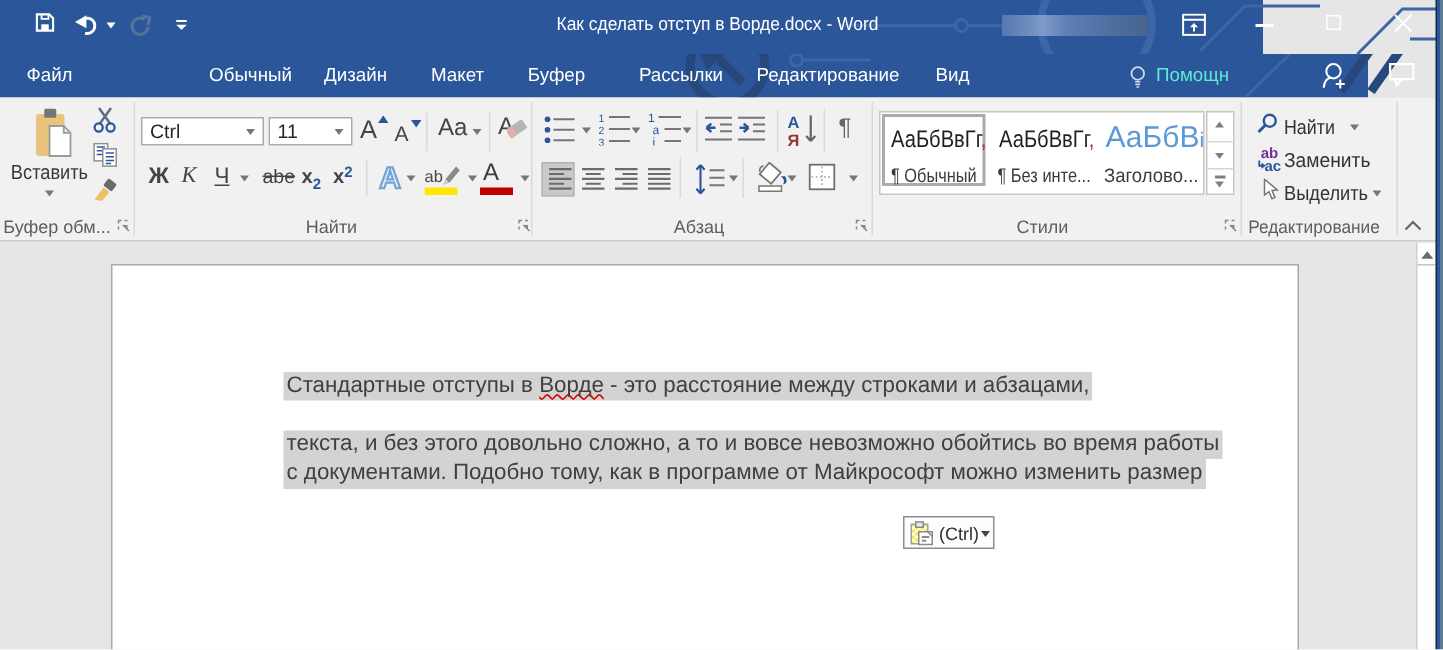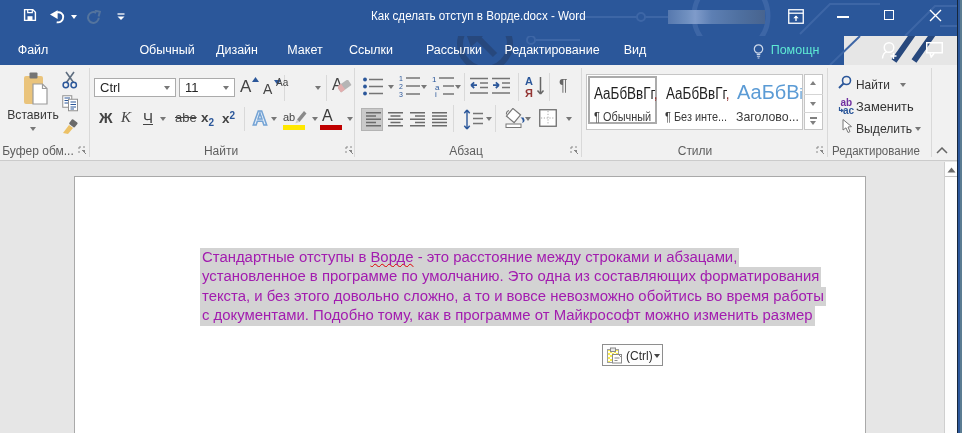--- a/index.html
+++ b/index.html
@@ -1,40 +1,40 @@
 <!DOCTYPE html>
 <html><head>
 <meta charset="utf-8">
 <style>
 * { margin:0; padding:0; box-sizing:border-box; }
 html,body { width:962px; height:433px; overflow:hidden; font-family:"Liberation Sans", sans-serif; }
 .win { position:relative; width:962px; height:433px; background:#e6e6e6; }
 .abs { position:absolute; }
 
 
-.titlebar { position:absolute; left:0; top:0; width:962px; height:36px; background:#2b579a; }
-.tabrow { position:absolute; left:0; top:36px; width:844px; height:29px; background:#2b579a; }
+.titlebar { position:absolute; left:0; top:0; width:842px; height:36px; background:#2b579a; }
+.tabrow { position:absolute; left:0; top:36px; width:912px; height:29px; background:#2b579a; }
 .title-text { position:absolute; top:9px; left:371px; color:#fff; font-size:12.5px; white-space:nowrap; transform:scaleX(0.93); transform-origin:0 0; }
 .nameblur { position:absolute; left:668px; top:10px; width:97px; height:14px; background:linear-gradient(90deg,#5678ae 0%,#7090c0 20%,#7f9bca 28%,#5d7fb3 45%,#4e6f9f 75%,#48648f 100%); }
 .tab { position:absolute; top:0; height:29px; line-height:29px; color:#fff; font-size:12.5px; transform:translateX(-50%); white-space:nowrap; }
 .tab.active { background:#fff; color:#2b579a; transform:none; text-align:center; }
 
 
 .ribbon { position:absolute; left:0; top:65px; width:962px; height:96px; background:#f1f1f1; border-bottom:1px solid #cbcbcb; }
 .gsep { position:absolute; top:3px; height:89px; width:1px; background:#d9d9d9; }
 .glabel { position:absolute; top:79px; height:14px; font-size:12px; color:#5e5e5e; white-space:nowrap; transform:translateX(-50%); }
 .combo { position:absolute; background:#fff; border:1px solid #ababab; font-size:13px; color:#262626; }
 .combo .cv { position:absolute; left:5px; top:1px; }
 .dd { position:absolute; width:0; height:0; border-left:3.5px solid transparent; border-right:3.5px solid transparent; border-top:4px solid #777; }
 .icn { position:absolute; }
 
 
 .doc { position:absolute; left:0; top:162px; width:957px; height:271px; background:#e6e6e6; }
 .page { position:absolute; left:74px; top:14px; width:792px; height:300px; background:#fff; border:1px solid #a9a9a9; border-bottom:none; }
-.para { position:absolute; left:202px; top:86px; width:640px; font-size:14.9px; line-height:19.4px; color:#a21caf; }
+.para { position:absolute; left:191px; top:86px; width:640px; font-size:14.9px; line-height:19.4px; color:#404040; }
 .sel { background:#d3d3d3; padding:0 2px; margin:0 -2px; display:inline-block; height:19.4px; line-height:19.4px; }
 .misspell { text-decoration:underline wavy #dd0000 1px; text-decoration-skip-ink:none; text-underline-offset:1px; }
 .bars path { stroke:#6b6b6b; stroke-width:1.4; }
 
 
 .vscroll { position:absolute; left:944px; top:162px; width:13px; height:271px; background:#fdfdfd; border-left:1px solid #cfcfcf; }
 .rborder { position:absolute; left:957px; top:0; width:5px; height:433px; background:linear-gradient(90deg,#16273c 0,#16273c 1px,#2b579a 1px,#2b579a 3px,#5b7c92 3px,#5b7c92 5px); }
 </style>
 </head>
 <body>
@@ -101,21 +101,21 @@
         <path d="M860 0 L830 29"></path>
       </g>
       <g fill="none" stroke="#27487d" stroke-width="6">
         <path d="M913 -2 L894 25 M933 -2 L914 25"></path>
       </g>
     </svg>
     <div class="tab" style="left:33px">Файл</div>
     <div class="tab" style="left:167px">Обычный</div>
     <div class="tab" style="left:237px">Дизайн</div>
     <div class="tab" style="left:305px">Макет</div>
-    <div class="tab" style="left:371px">Ссылки</div>
+    <div class="tab" style="left:371px">Буфер</div>
     <div class="tab" style="left:454px">Рассылки</div>
     <div class="tab" style="left:552px">Редактирование</div>
     <div class="tab" style="left:635px">Вид</div>
 
     <svg class="abs" style="left:752px;top:7px" width="13" height="16" viewBox="0 0 13 16">
       <circle cx="6.5" cy="6" r="4.2" fill="none" stroke="#cdd8ea" stroke-width="1.2"></circle>
       <path d="M4.7 11.5 H8.3 M4.9 13.2 H8.1 M5.6 15 H7.4" stroke="#cdd8ea" stroke-width="1.1"></path>
     </svg>
     <div class="tab" style="left:795px;color:#5eead4">Помощн</div>
 
@@ -173,21 +173,21 @@
       </div>
     <div class="abs" style="left:240px;top:12px;font-size:17px;color:#444">А</div>
     <svg class="icn" style="left:252px;top:12px" width="7" height="5" viewBox="0 0 7 5">
         <path d="M0 5 L3.5 0 L7 5 Z" fill="#2b579a"></path>
       </svg>
     <div class="abs" style="left:263px;top:16px;font-size:14px;color:#444">А</div>
     <svg class="icn" style="left:274px;top:15px" width="7" height="5" viewBox="0 0 7 5">
         <path d="M0 0 L3.5 5 L7 0 Z" fill="#2b579a"></path>
       </svg>
     <div class="gsep" style="left:284px;top:10px;height:26px"></div>
-    <div class="abs" style="left:276px;top:12px;font-size:10px;color:#444">Aa</div>
+    <div class="abs" style="left:292px;top:12px;font-size:16px;color:#444">Aa</div>
     <div class="dd" style="left:315px;top:21px"></div>
     <div class="gsep" style="left:326px;top:10px;height:26px"></div>
     <div class="abs" style="left:332px;top:11px;font-size:16px;color:#444">А</div>
     <svg class="icn" style="left:338px;top:15px" width="14" height="13" viewBox="0 0 14 13">
       <g transform="rotate(-35 7 6)">
           <rect x="0" y="2" width="13" height="7" rx="1" fill="#b5b5b5"></rect>
           <rect x="0" y="2" width="5" height="7" fill="#e3aeae"></rect>
         </g>
     </svg>
 
@@ -360,21 +360,21 @@
     <div class="abs" style="left:856px;top:56px;font-size:13.5px;color:#333;transform:scaleX(0.9);transform-origin:0 0">Выделить</div>
     <div class="dd" style="left:915px;top:62px"></div>
     <div class="glabel" style="left:876px;transform:translateX(-50%) scaleX(0.96)">Редактирование</div>
     <svg class="icn" style="left:936px;top:82px" width="12" height="7" viewBox="0 0 12 7">
       <path d="M1 6 L6 1 L11 6" fill="none" stroke="#666" stroke-width="1.5"></path>
     </svg>
   </div>
   <div class="doc">
     <div class="page"></div>
     <div class="para"><span class="sel">Стандартные отступы в <span class="misspell">Ворде</span> - это расстояние между строками и абзацами,</span><br>
-<span class="sel">установленное в программе по умолчанию. Это одна из составляющих форматирования</span><br>
+<br>
 <span class="sel">текста, и без этого довольно сложно, а то и вовсе невозможно обойтись во время работы</span><br>
 <span class="sel">с документами. Подобно тому, как в программе от Майкрософт можно изменить размер</span><br>
 </div>
 
     <div class="abs" style="left:602px;top:182px;width:61px;height:22px;background:#fdfdfd;border:1px solid #8e8e8e">
       <svg class="abs" style="left:3px;top:2px" width="17" height="17" viewBox="0 0 17 17">
         <rect x="1.5" y="2.5" width="11" height="13" fill="#fffef4" stroke="#a0a0a0" stroke-width="1"></rect>
         <path d="M2 3 h10 v12 h-10 z" fill="url(#chk)"></path>
         <rect x="4.5" y="1" width="5" height="3.5" fill="#e9e9e9" stroke="#8a8a8a" stroke-width="1"></rect>
         <defs>

